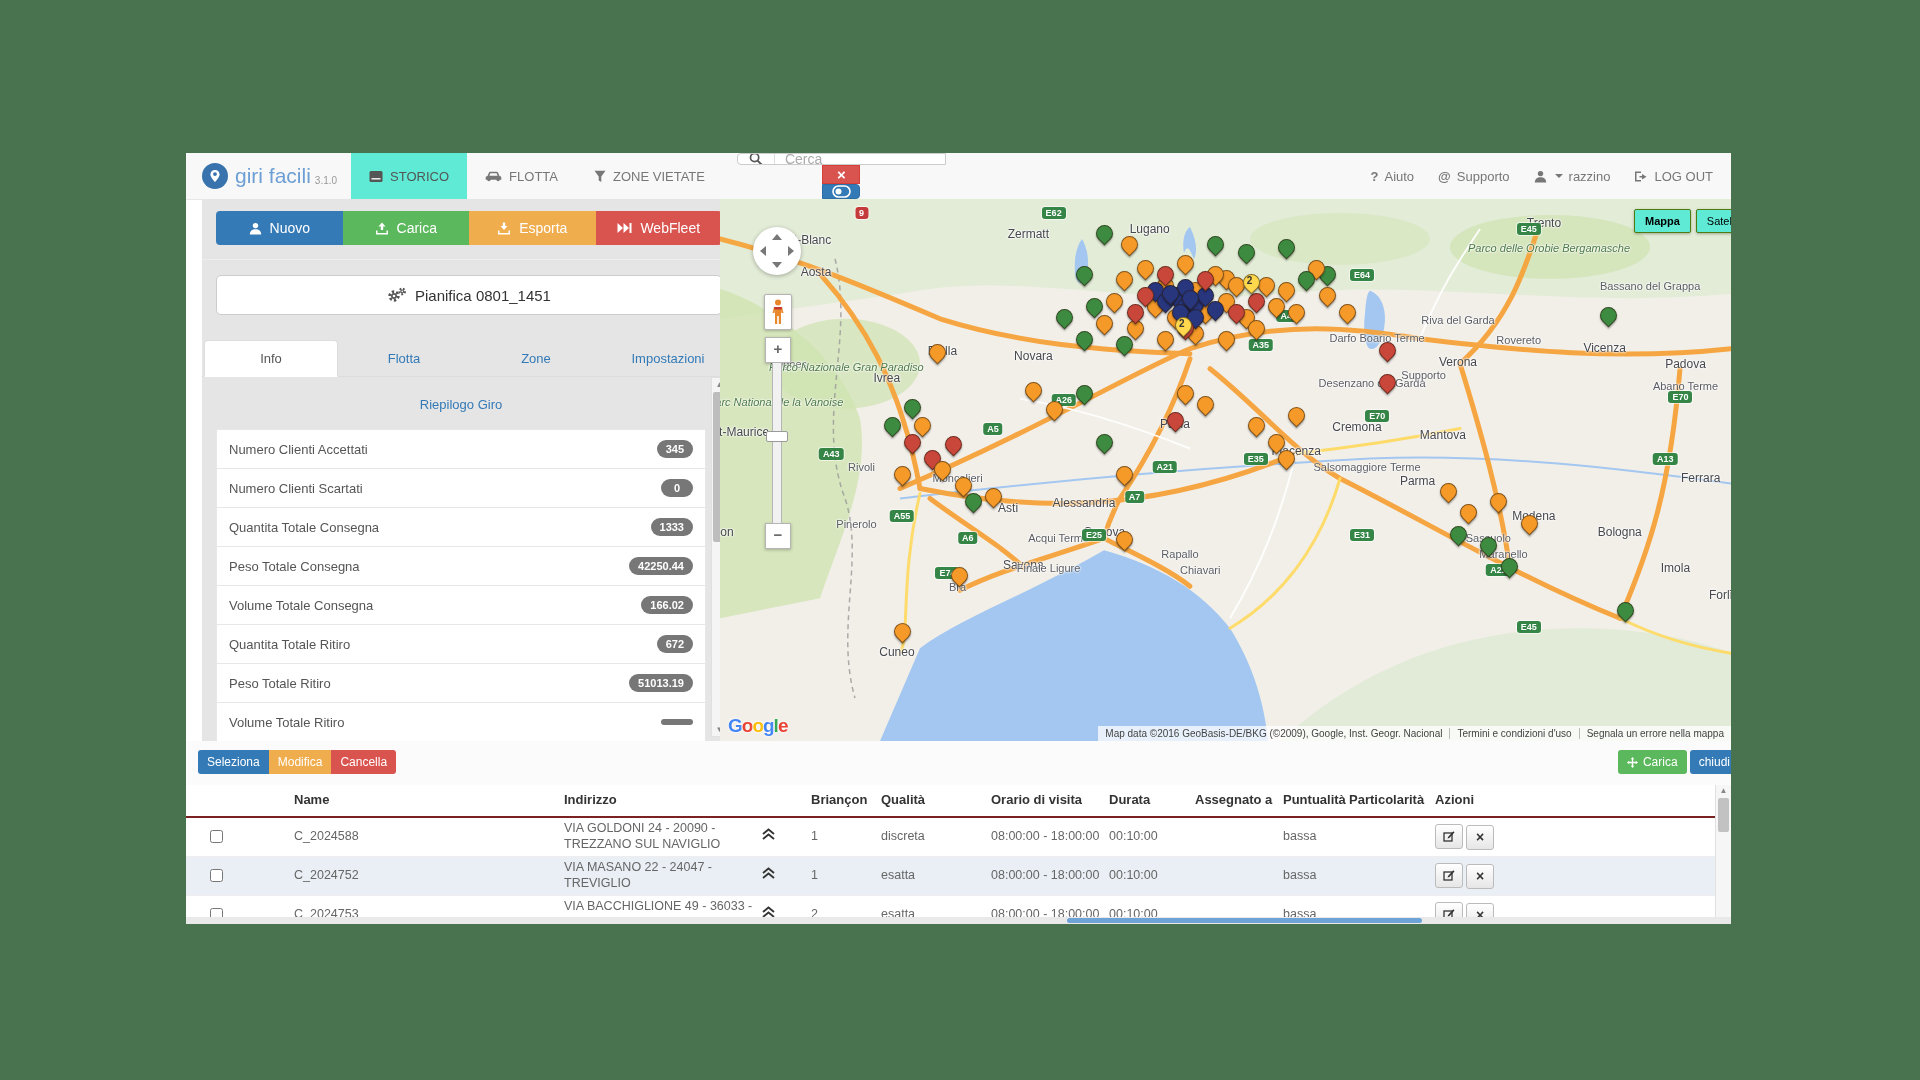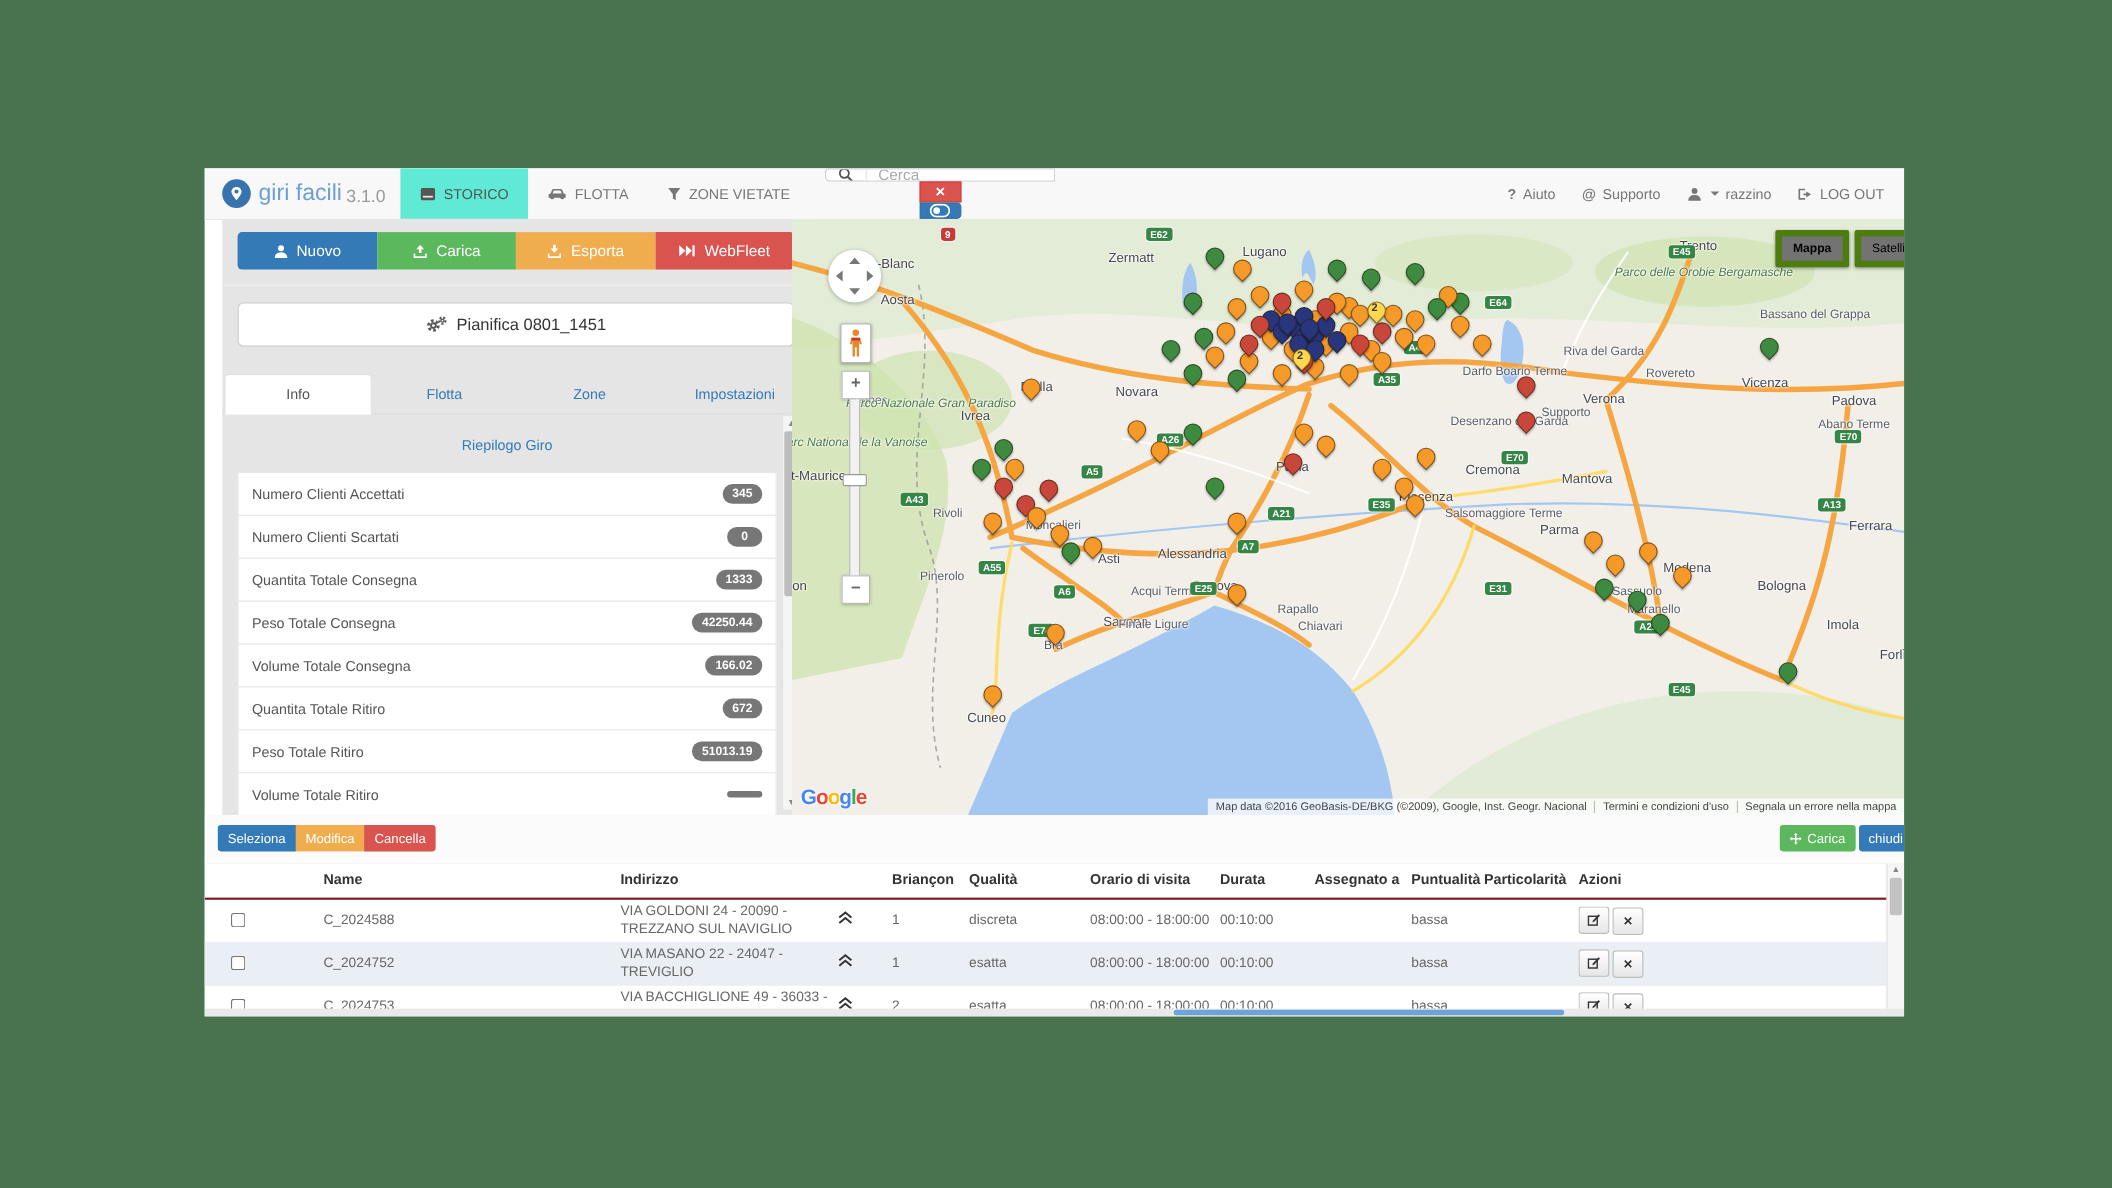--- a/index.html
+++ b/index.html
@@ -6,21 +6,21 @@
   body{width:1920px;height:1080px;background:#49734f;overflow:hidden;
        font-family:"Liberation Sans","DejaVu Sans",sans-serif;}
   .window{position:absolute;left:186px;top:153px;width:1545px;height:771px;background:#fff;overflow:hidden;}
 
   
   .navbar{position:absolute;left:0;top:0;width:100%;height:46px;background:#f8f8f8;border-bottom:1px solid #e7e7e7;display:flex;align-items:stretch;justify-content:flex-end;}
   .brand{display:flex;align-items:center;padding:0 14px 0 16px;}
   .brand .pinlogo{width:26px;height:26px;border-radius:50%;background:#3873ae;display:flex;align-items:center;justify-content:center;margin-right:7px;}
   .brand .pinlogo svg{display:block}
   .brand .title{font-size:21px;color:#6d9fd4;}
-  .brand .ver{font-size:16px;color:#999;margin-left:4px;margin-top:8px;}
+  .brand .ver{font-size:10px;color:#999;margin-left:4px;margin-top:8px;}
   .nav-tabs-top{display:flex;align-items:stretch;}
   .nav-item{display:flex;align-items:center;gap:7px;padding:0 18px;font-size:13px;color:#777;cursor:pointer;}
   .nav-item.active{background:#5eead4;color:#555;}
   .nav-item svg{display:block;}
   .searchwrap{display:flex;align-items:center;margin-left:14px;flex-direction:column;}
   .searchbox{display:flex;align-items:center;height:32px;background:#fff;border:1px solid #ccc;border-radius:4px 0 0 4px;overflow:hidden;}
   .searchbox .sicon{width:36px;height:100%;display:flex;align-items:center;justify-content:center;border-right:1px solid #ddd;color:#555;}
   .searchbox input{border:none;outline:none;width:150px;height:100%;padding:0 10px;font-size:14px;color:#555;}
   .searchbox input::placeholder{color:#aaa;}
   .btn-sq{width:36px;height:32px;display:flex;align-items:center;justify-content:center;color:#fff;font-weight:bold;cursor:pointer;border:1px solid transparent;}
@@ -74,21 +74,21 @@
   .pan-ctl .n{left:19px;top:7px;border-bottom:6px solid #777;border-top:none;}
   .pan-ctl .s{left:19px;bottom:7px;border-top:6px solid #777;border-bottom:none;}
   .pan-ctl .w{left:7px;top:19px;border-right:6px solid #777;border-left:none;}
   .pan-ctl .e{right:7px;top:19px;border-left:6px solid #777;border-right:none;}
   .pegman{position:absolute;left:44px;top:95px;width:26px;height:34px;background:#fff;border:1px solid #b5b5b5;border-radius:2px;box-shadow:0 1px 3px rgba(0,0,0,.25);z-index:6;display:flex;align-items:center;justify-content:center;}
   .zoombar{position:absolute;left:45px;top:138px;width:24px;z-index:6;}
   .zbtn{width:24px;height:24px;background:#fff;border:1px solid #b5b5b5;color:#666;font-size:15px;font-weight:bold;text-align:center;line-height:22px;box-shadow:0 1px 3px rgba(0,0,0,.25);cursor:pointer;}
   .ztrack{position:relative;width:8px;height:160px;margin:0 auto;background:#f1f1f1;border:1px solid #b5b5b5;border-top:none;border-bottom:none;}
   .ztrack .zthumb{position:absolute;left:-7px;top:68px;width:20px;height:9px;background:#fff;border:1px solid #9a9a9a;border-radius:2px;cursor:pointer;}
   .maptype{position:absolute;right:-26px;top:10px;display:flex;gap:5px;z-index:6;}
-  .mt-btn{background:#737373;border:6px solid #4d7c0f;border-radius:2px;font-size:11px;color:#000;padding:5px 10px;box-shadow:0 1px 3px rgba(0,0,0,.3);cursor:pointer;white-space:nowrap;}
+  .mt-btn{background:#5eead4;border:1px solid #4d7c0f;border-radius:2px;font-size:11px;color:#000;padding:5px 10px;box-shadow:0 1px 3px rgba(0,0,0,.3);cursor:pointer;white-space:nowrap;}
   .mt-btn.sel{font-weight:bold;}
   .attribution{position:absolute;right:0;bottom:0;height:15px;display:flex;align-items:center;background:rgba(255,255,255,.75);z-index:6;}
   .attr-seg{font-size:10px;color:#444;padding:0 7px;border-left:1px solid #bbb;white-space:nowrap;}
   .attr-seg:first-child{border-left:none;}
   .glogo{position:absolute;left:8px;bottom:4px;font-size:19px;font-weight:bold;letter-spacing:-1px;z-index:6;text-shadow:0 0 2px #fff,0 0 3px #fff;}
 
   
   .toolbar{position:absolute;left:0;top:588px;width:100%;height:44px;background:#fbfbfb;border-bottom:1px solid #ddd;overflow:hidden;}
   .tb-left{position:absolute;left:12px;top:9px;display:flex;}
   .tbtn{color:#fff;font-size:12px;padding:5px 9px;cursor:pointer;}

